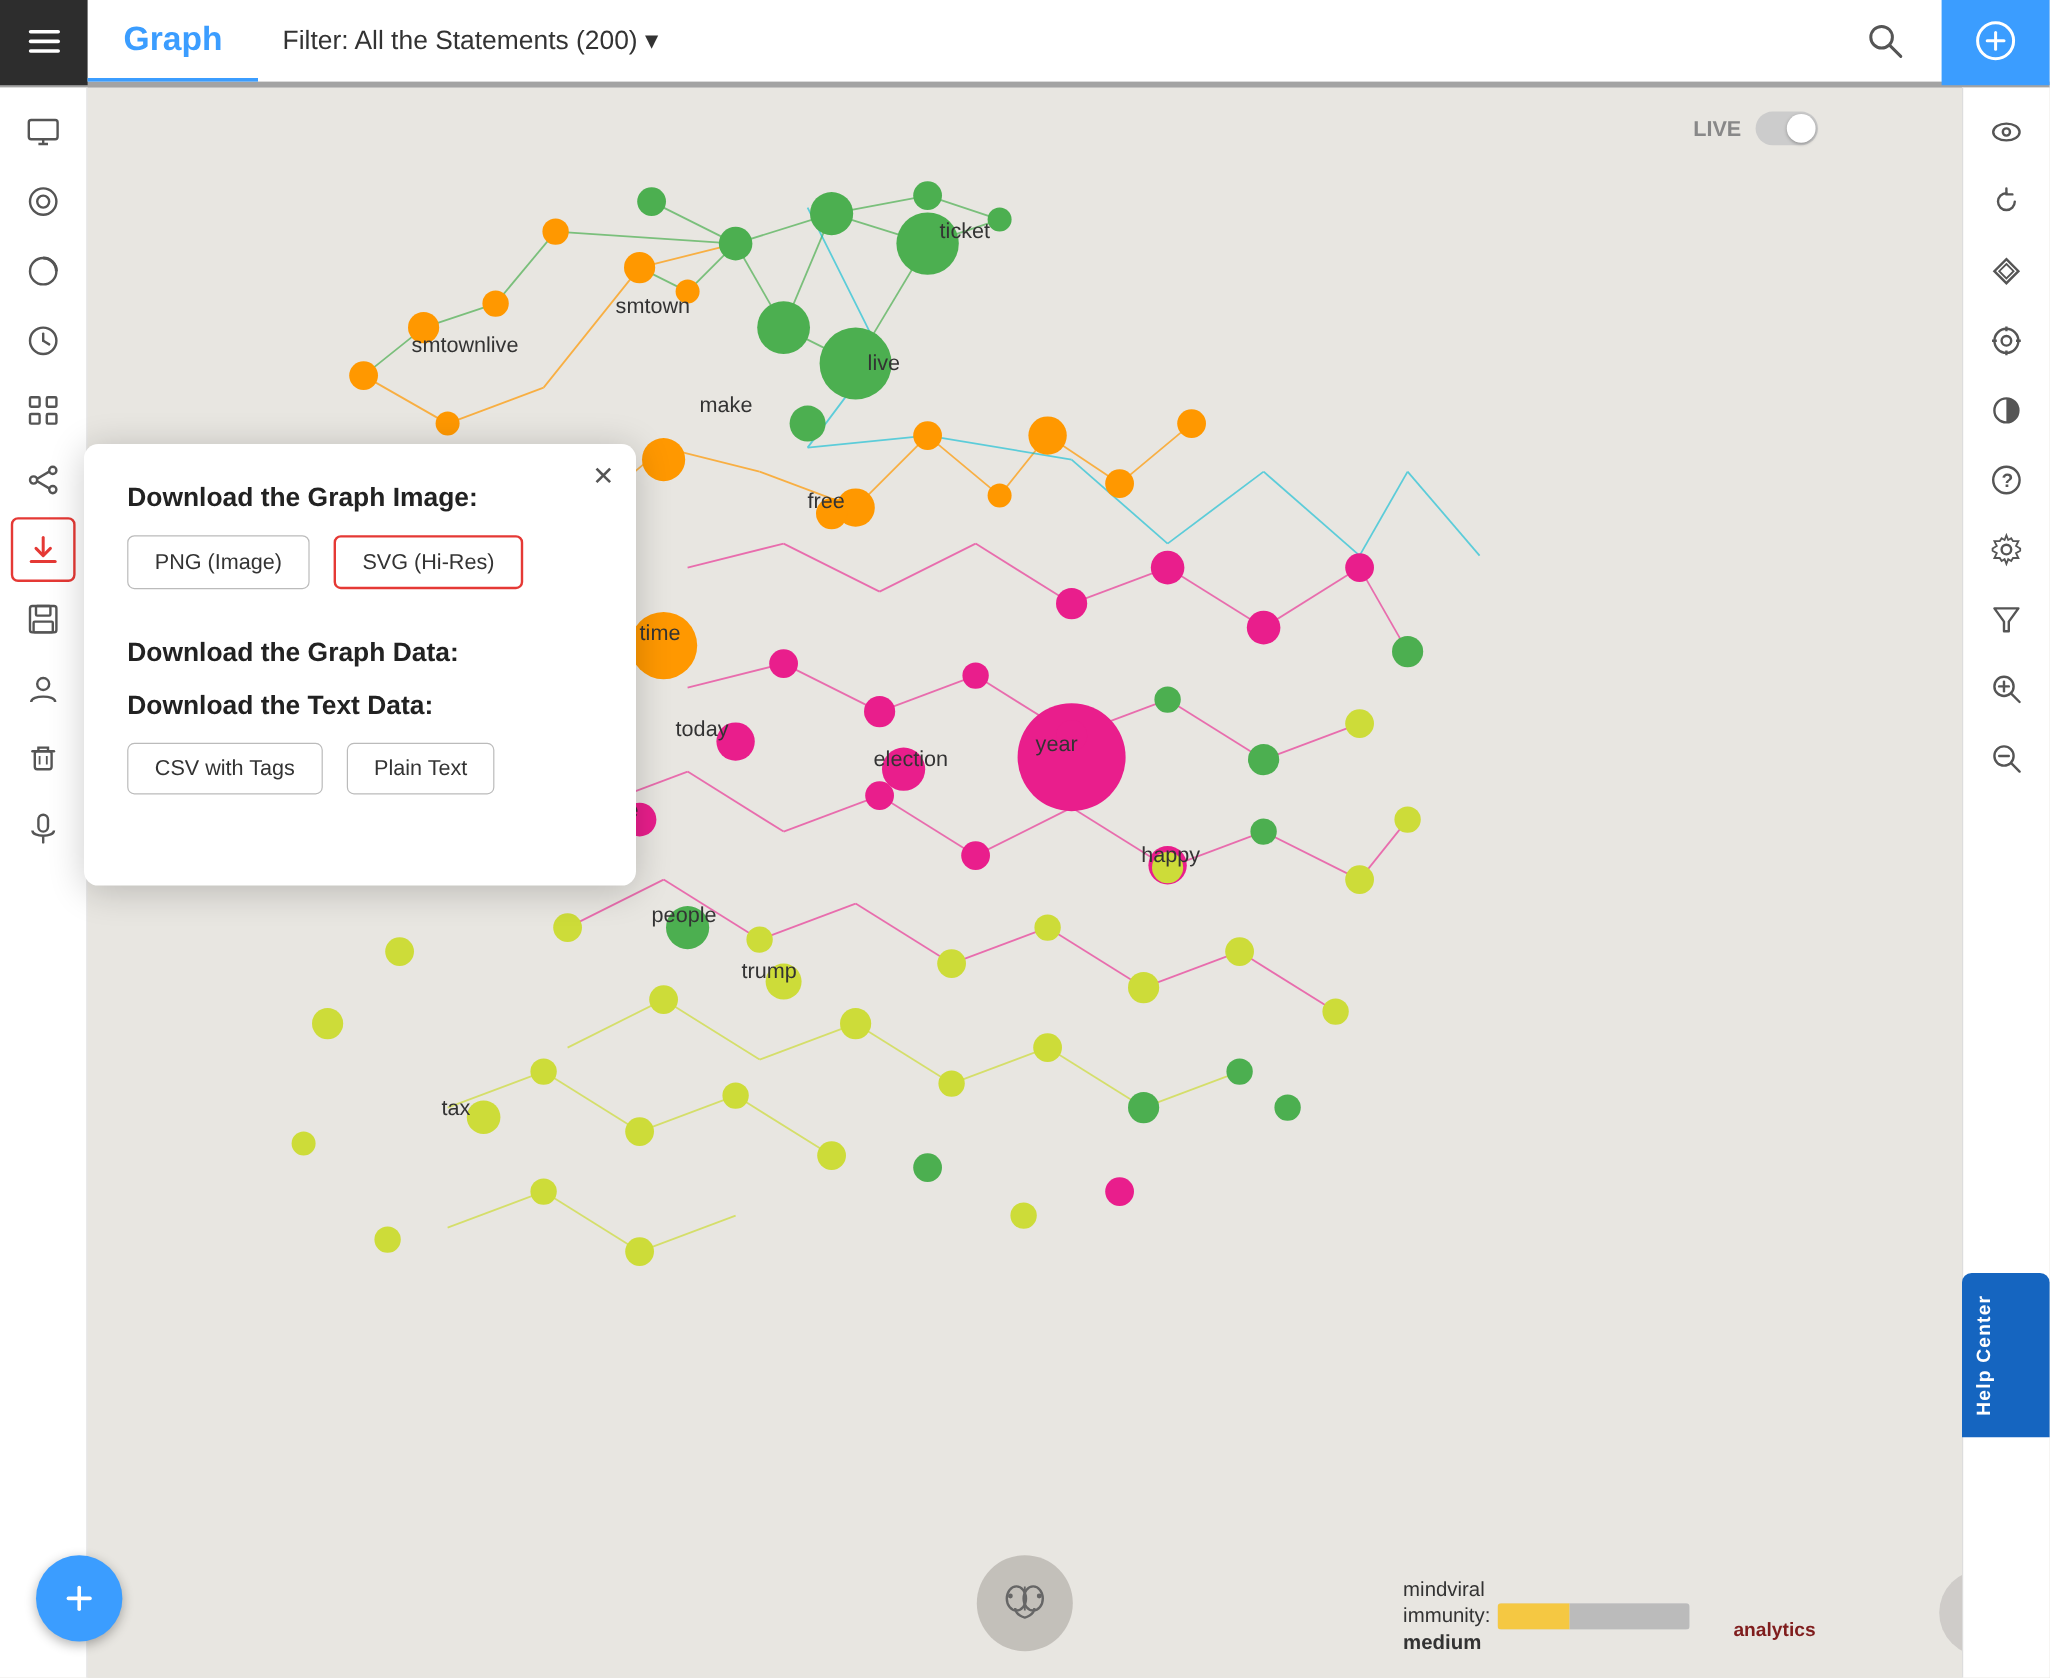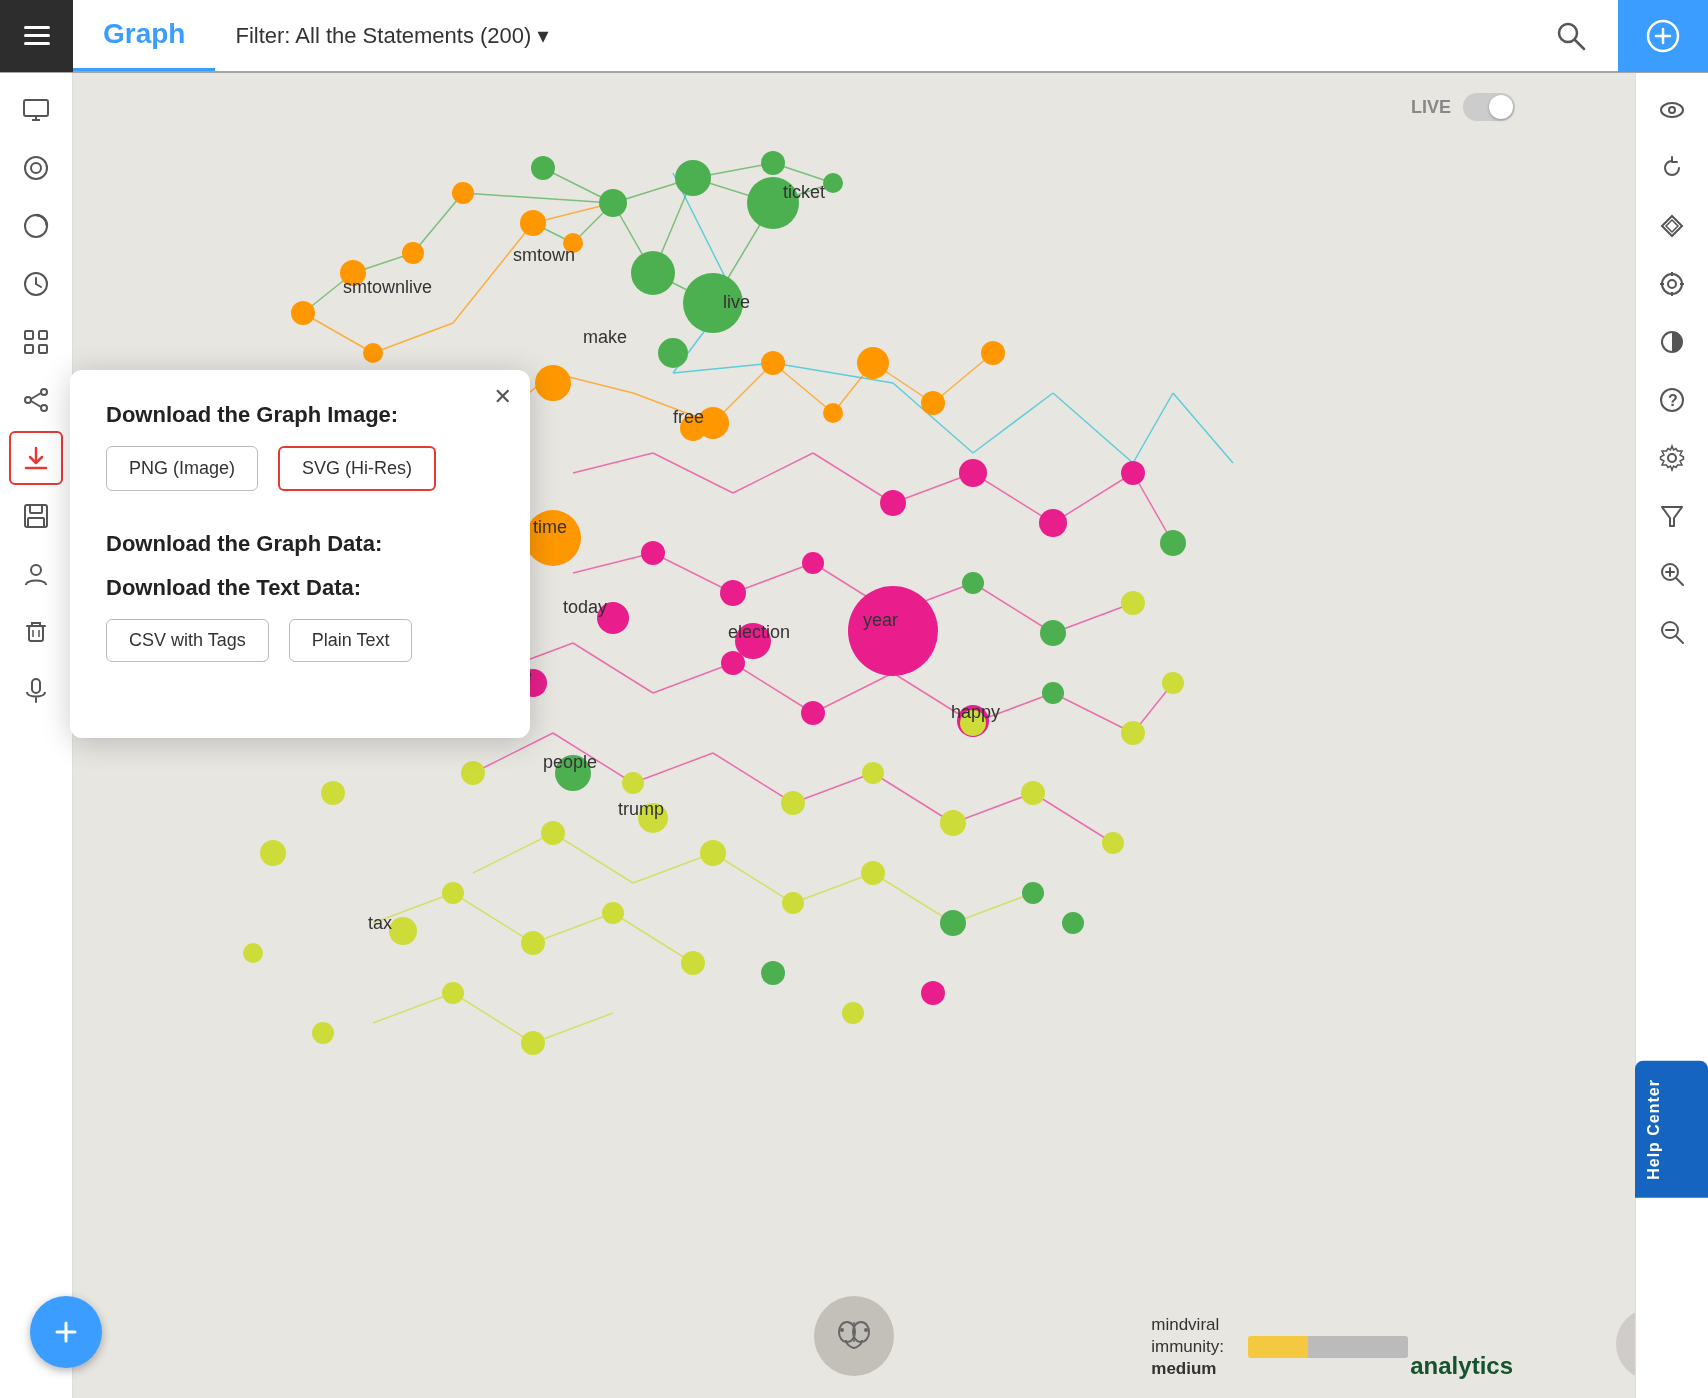--- a/index.html
+++ b/index.html
@@ -3,21 +3,21 @@
   <meta charset="utf-8">
   <style>
     * { box-sizing: border-box; margin: 0; padding: 0; }
     body { width: 1708px; height: 1398px; overflow: hidden; font-family: -apple-system, BlinkMacSystemFont, 'Segoe UI', sans-serif; background: #e8e6e1; }
 
     
     #topbar {
       position: absolute; top: 0; left: 0; right: 0; height: 73px;
       background: #fff;
       display: flex; align-items: center;
-      border-bottom: 2px solid #a3a3a3;
+      border-bottom: 5px solid #a3a3a3;
       z-index: 100;
     }
     #hamburger-btn {
       width: 73px; height: 73px;
       background: #2d2d2d;
       display: flex; align-items: center; justify-content: center;
       flex-shrink: 0;
       cursor: pointer;
     }
     .hamburger-lines { display: flex; flex-direction: column; gap: 5px; }
@@ -167,36 +167,36 @@
       width: 80px; height: 80px;
       background: rgba(180,175,170,0.7);
       border-radius: 50%;
       display: flex; align-items: center; justify-content: center;
       font-size: 38px; cursor: pointer; z-index: 50;
     }
 
     
     #mindviral-section {
       position: absolute; bottom: 18px; right: 300px;
-      display: flex; align-items: center; gap: 24px;
+      display: flex; align-items: center; gap: 6px;
       z-index: 50;
     }
     #mindviral-text { font-size: 17px; color: #333; font-weight: 500; line-height: 1.3; }
     #mindviral-bar {
       width: 160px; height: 22px;
       background: #ddd; border-radius: 3px;
       display: flex; overflow: hidden;
     }
     #mindviral-bar-yellow { width: 60px; background: #f5c842; }
     #mindviral-bar-gray { flex: 1; background: #bbb; }
 
     
     #analytics-link {
-      position: absolute; bottom: 18px; right: 195px;
-      font-size: 24px; color: #14532d; font-weight: 600;
+      position: absolute; bottom: 30px; right: 195px;
+      font-size: 16px; color: #7f1d1d; font-weight: 600;
       cursor: pointer; z-index: 50;
     }
 
     
     #atom-icon {
       position: absolute; bottom: 18px; right: 20px;
       width: 72px; height: 72px;
       background: rgba(200,198,195,0.8);
       border-radius: 50%;
       display: flex; align-items: center; justify-content: center;

